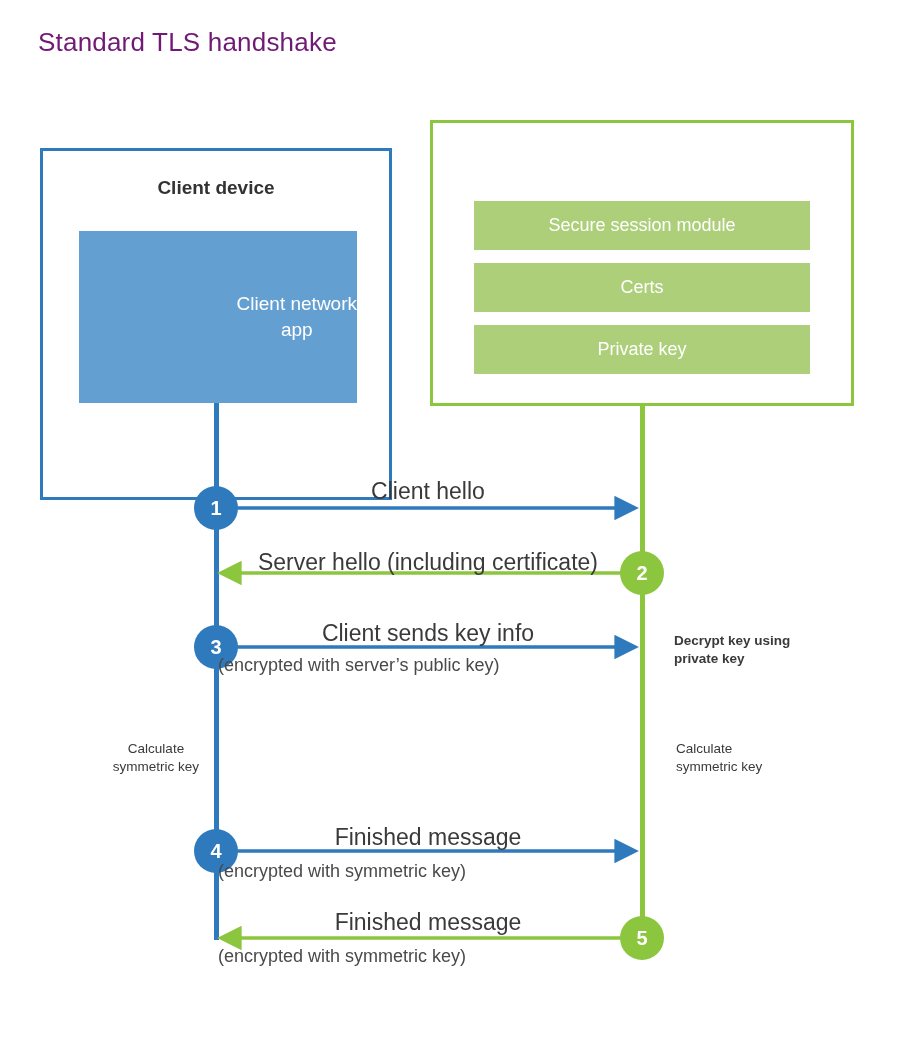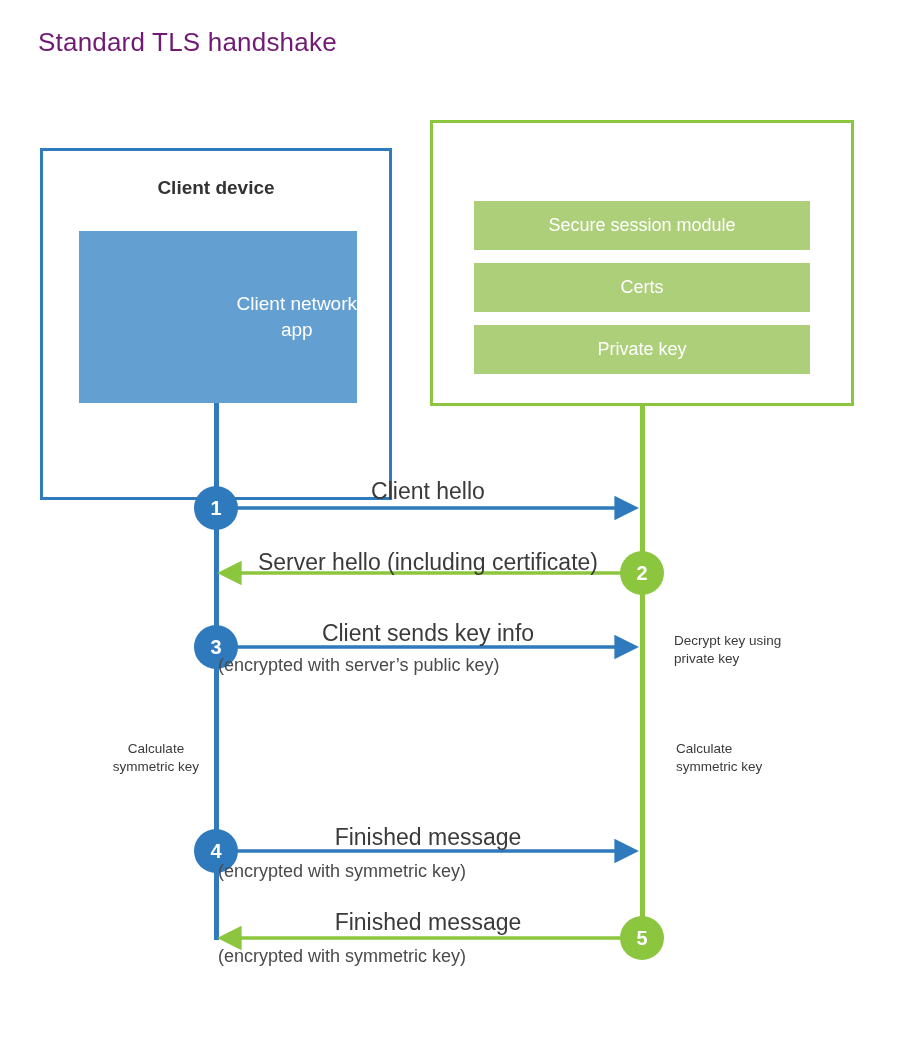--- a/index.html
+++ b/index.html
@@ -161,21 +161,21 @@
   }
   
   #msg-label-1 { left: 218px; top: 478px; width: 420px; }
   #msg-label-2 { left: 218px; top: 549px; width: 420px; text-align: center; }
   #msg-label-3 { left: 218px; top: 620px; width: 420px; }
   #msg-sub-3   { left: 218px; top: 655px; width: 420px; }
   #msg-label-4 { left: 218px; top: 824px; width: 420px; }
   #msg-sub-4   { left: 218px; top: 861px; width: 420px; }
   #msg-label-5 { left: 218px; top: 909px; width: 420px; }
   #msg-sub-5   { left: 218px; top: 946px; width: 420px; }
-  #note-decrypt { left: 674px; top: 632px; width: 180px; }
+  #note-decrypt { left: 674px; top: 632px; width: 180px; font-weight: bold; }
   #note-calc-client { left: 91px; top: 740px; width: 130px; text-align: center; }
   #note-calc-server { left: 676px; top: 740px; width: 160px; }
 </style>
 </head>
 <body>
 
 <div id="diagram-root">
 
   <div id="page-title">Standard TLS handshake</div>
 

